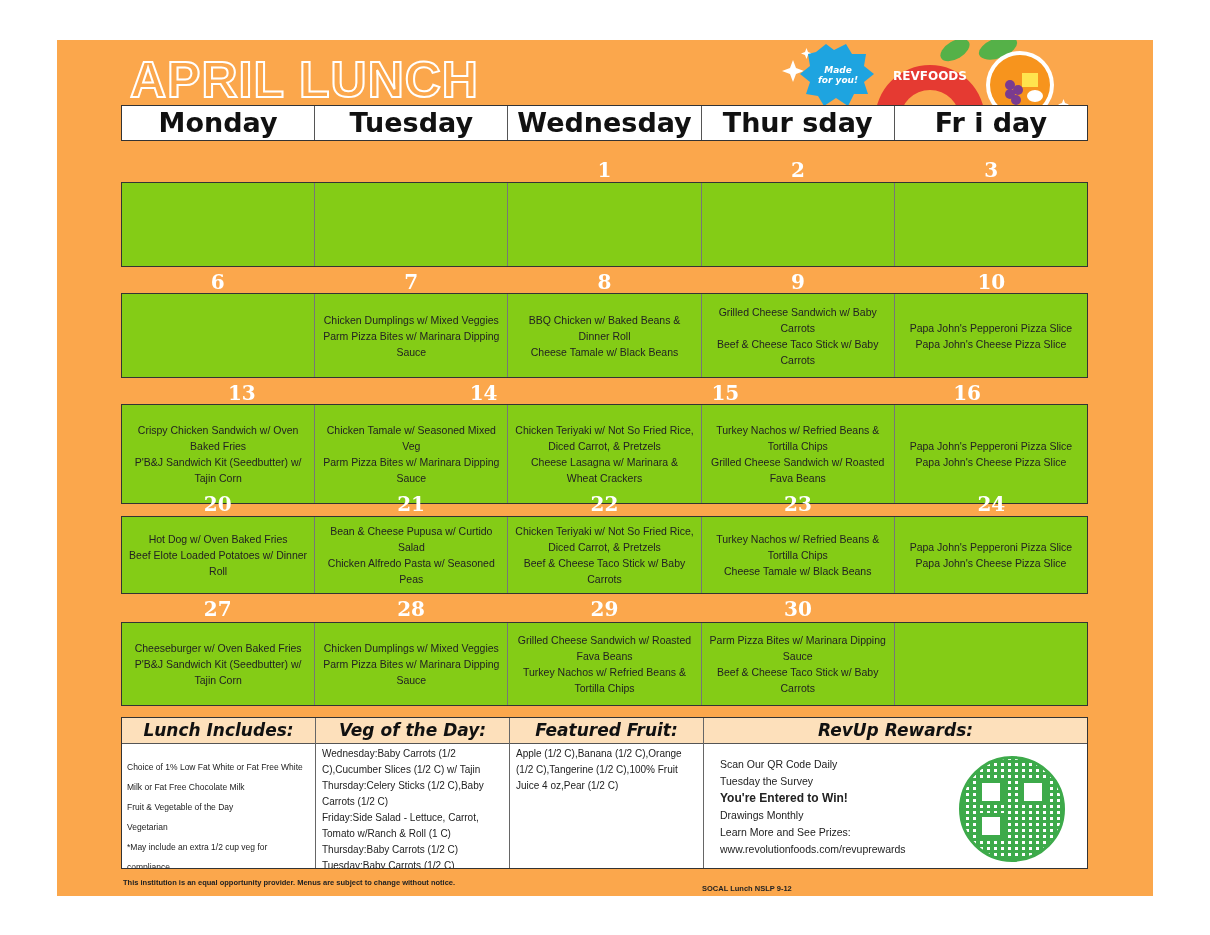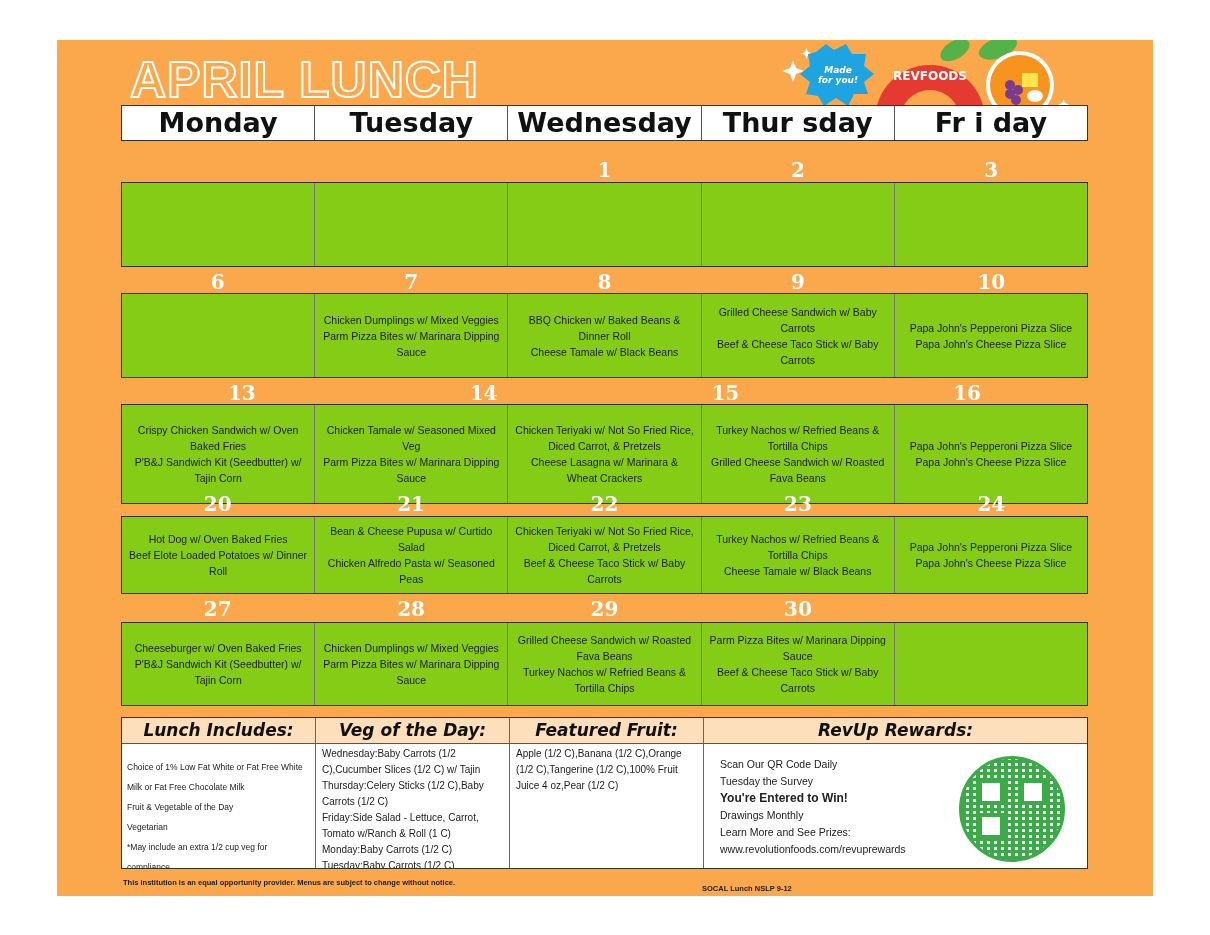--- a/index.html
+++ b/index.html
@@ -237,21 +237,21 @@
       <div>*May include an extra 1/2 cup veg for compliance</div>
       <div>*All Grains Are Whole Grain Rich</div>
     </div>
   </div>
   <div class="info-col" style="width:193px">
     <div class="info-hdr">Veg of the Day:</div>
     <div class="info-body">
       <div>Wednesday:Baby Carrots (1/2 C),Cucumber Slices (1/2 C) w/ Tajin</div>
       <div>Thursday:Celery Sticks (1/2 C),Baby Carrots (1/2 C)</div>
       <div>Friday:Side Salad - Lettuce, Carrot, Tomato w/Ranch &amp; Roll (1 C)</div>
-      <div>Monday:Baby Carrots (1/2 C)</div>
+      <div>Thursday:Baby Carrots (1/2 C)</div>
       <div>Tuesday:Baby Carrots (1/2 C)</div>
     </div>
   </div>
   <div class="info-col" style="width:193px">
     <div class="info-hdr">Featured Fruit:</div>
     <div class="info-body">Apple (1/2 C),Banana (1/2 C),Orange (1/2 C),Tangerine (1/2 C),100% Fruit Juice 4 oz,Pear (1/2 C)</div>
   </div>
   <div class="info-col" style="flex:1">
     <div class="info-hdr">RevUp Rewards:</div>
     <div class="info-body rev-body">

